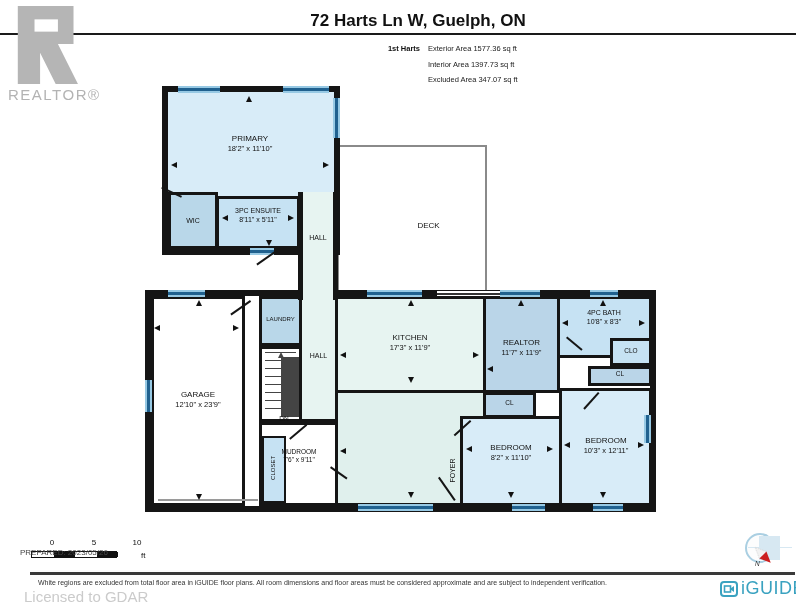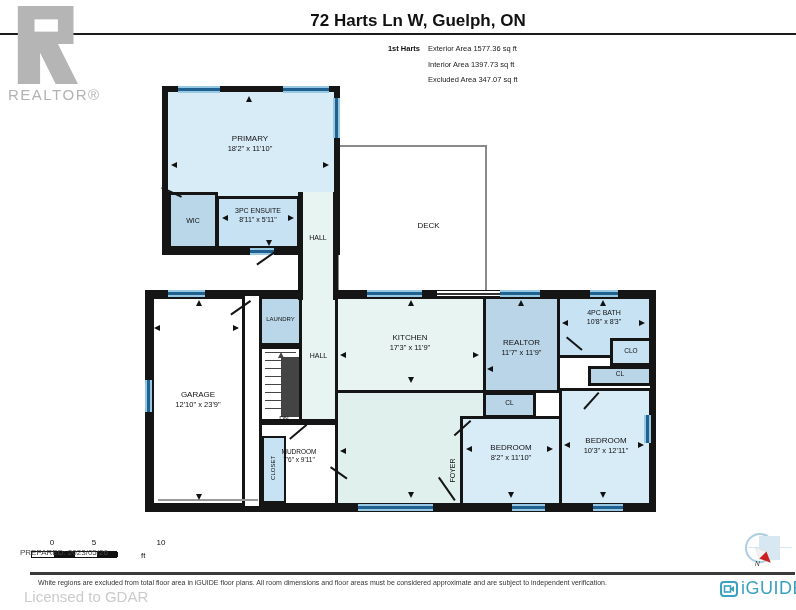--- a/index.html
+++ b/index.html
@@ -167,21 +167,21 @@
   <div class="ar left" style="left:466px;top:446px;z-index:5;"></div>
   <div class="ar right" style="left:547px;top:446px;z-index:5;"></div>
   <div class="ar down" style="left:508px;top:492px;z-index:5;"></div>
   <div class="ar left" style="left:564px;top:442px;z-index:5;"></div>
   <div class="ar right" style="left:638px;top:442px;z-index:5;"></div>
   <div class="ar down" style="left:600px;top:492px;z-index:5;"></div>
 
   <div>
     <div class="abs" style="left:27px;top:538px;width:10px;text-align:center;font-size:8px;">0</div>
     <div class="abs" style="left:69px;top:538px;width:10px;text-align:center;font-size:8px;">5</div>
-    <div class="abs" style="left:109px;top:538px;width:16px;text-align:center;font-size:8px;margin-left:24px;">10</div>
+    <div class="abs" style="left:109px;top:538px;width:16px;text-align:center;font-size:8px;">10</div>
     <div class="abs" style="left:31px;top:551px;width:86px;height:7px;box-sizing:border-box;border:1px solid #111;background:#fff;">
       <div class="seg" style="left:21.5px;width:21.5px;background:#111;"></div>
       <div class="seg" style="left:64.5px;width:21.5px;background:#111;"></div>
     </div>
     <div class="abs" style="left:121px;top:551px;font-size:8px;">ft</div>
   </div>
 
   <div class="abs" style="left:0;top:548px;width:796px;font-size:8px;color:#444;">PREPARED: 2023/05/26</div>
 
   <div class="abs" style="left:745px;top:533px;width:30px;height:30px;border-radius:50%;border:2px solid #aacfe2;background:#fdfdfd;box-sizing:border-box;">

